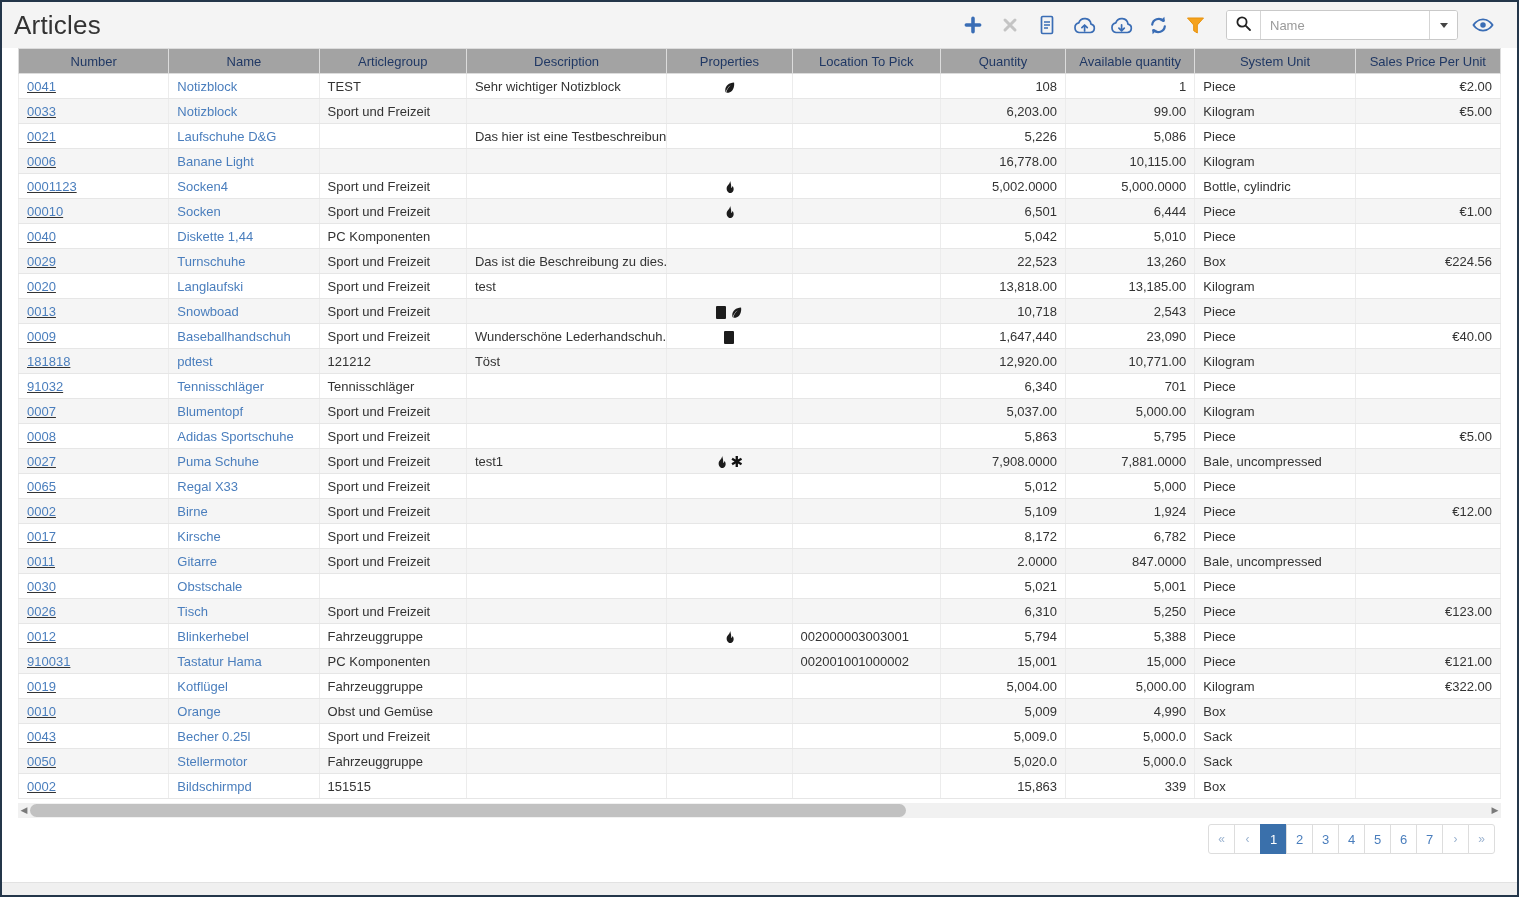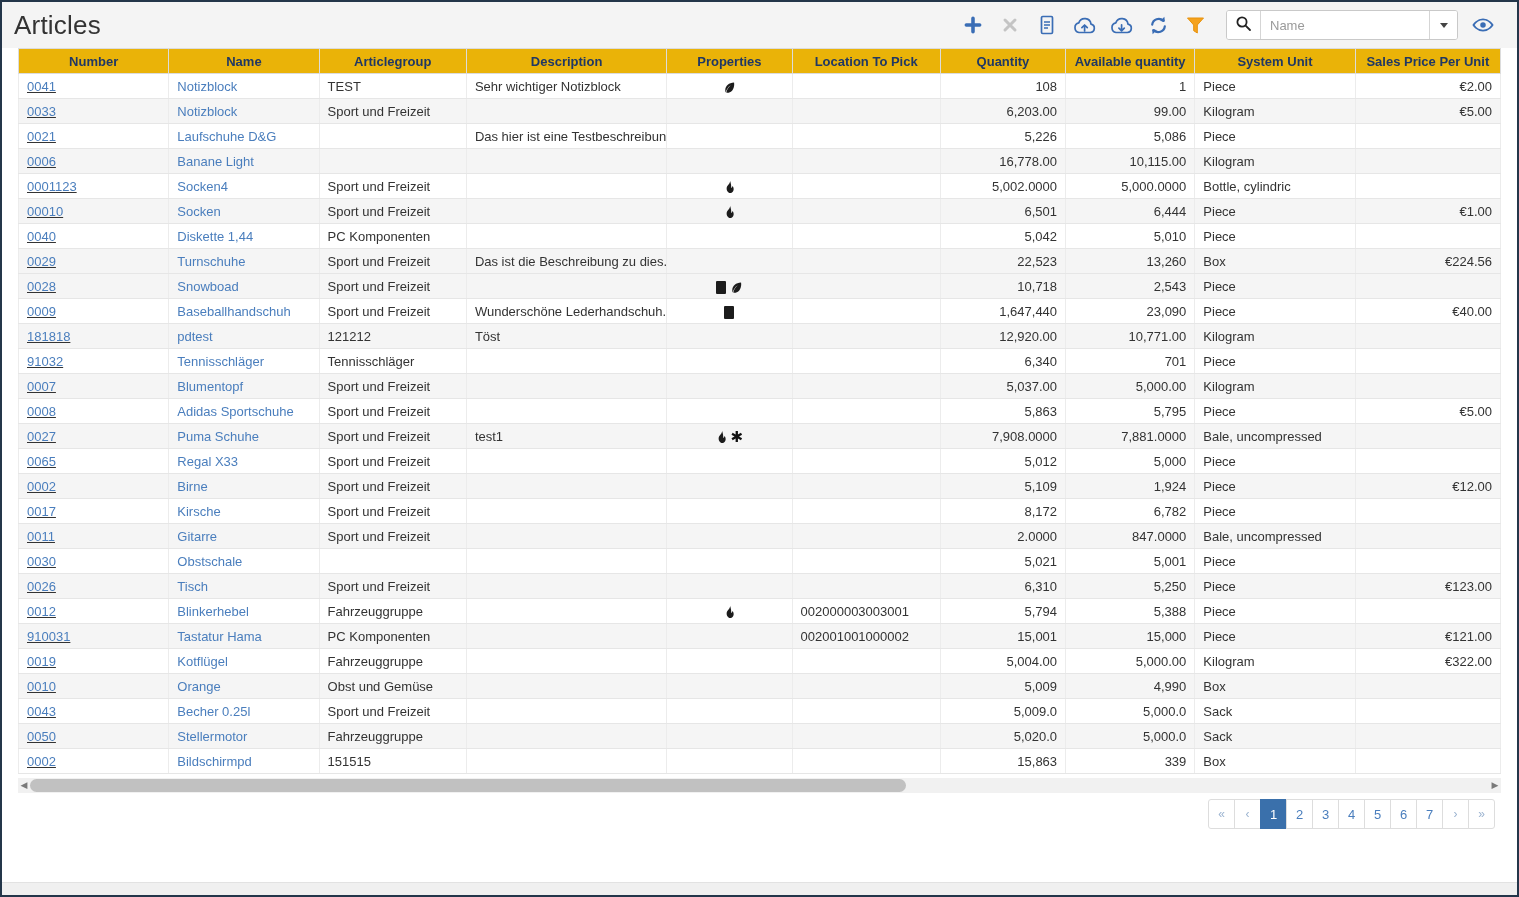--- a/index.html
+++ b/index.html
@@ -18,21 +18,21 @@
   .search-group { display:flex; align-items:stretch; height:30px; border:1px solid #c9c9c9; border-radius:3px; background:#fff; overflow:hidden; margin-left:6px; }
   .search-btn { width:34px; display:flex; align-items:center; justify-content:center; border-right:1px solid #d5d5d5; background:#fff; cursor:pointer; }
   .search-input { border:none; outline:none; width:168px; padding:0 9px; font-size:13px; color:#333; font-family:"Liberation Sans",sans-serif; }
   .search-input::placeholder { color:#9a9a9a; }
   .dd-btn { width:28px; display:flex; align-items:center; justify-content:center; border-left:1px solid #d5d5d5; background:#fff; cursor:pointer; }
   .caret-down { width:0; height:0; border-left:4px solid transparent; border-right:4px solid transparent; border-top:5px solid #444; }
   
   .content { flex:none; padding:0 16px; }
   table { border-collapse:collapse; table-layout:fixed; width:100%; font-size:13px; }
   th {
-    height:25px; background:#eab308; color:#203864; font-weight:bold; text-align:center;
+    height:25px; background:#a3a3a3; color:#203864; font-weight:normal; text-align:center;
     border:1px solid #dcdcdc; padding:0 6px; white-space:nowrap; overflow:hidden; cursor:pointer;
   }
   td {
     height:25px; padding:0 8px; color:#333; border-right:1px solid #ececec; border-bottom:1px solid #e6e6e6;
     white-space:nowrap; overflow:hidden; text-overflow:clip; background:#fff;
   }
   td:first-child { border-left:1px solid #ececec;text-decoration:underline; }
   tr.striped td { background:#f5f5f5; }
   td.al-right { text-align:right; }
   td.al-center { text-align:center; }
@@ -268,22 +268,34 @@
             <td class="al-left"><a>Turnschuhe</a></td>
             <td class="al-left">Sport und Freizeit</td>
             <td class="al-left">Das ist die Beschreibung zu dies...</td>
             <td class="al-center"></td>
             <td class="al-left"></td>
             <td class="al-right">22,523</td>
             <td class="al-right">13,260</td>
             <td class="al-left">Box</td>
             <td class="al-right">€224.56</td>
           </tr>
-          <tr class="striped">
-            <td class="al-left"><a>0028</a></td>
+          <tr>
+            <td class="al-left"><a>0020</a></td>
+            <td class="al-left"><a>Langlaufski</a></td>
+            <td class="al-left">Sport und Freizeit</td>
+            <td class="al-left">test</td>
+            <td class="al-center"></td>
+            <td class="al-left"></td>
+            <td class="al-right">13,818.00</td>
+            <td class="al-right">13,185.00</td>
+            <td class="al-left">Kilogram</td>
+            <td class="al-right"></td>
+          </tr>
+          <tr class="striped">
+            <td class="al-left"><a>0013</a></td>
             <td class="al-left"><a>Snowboad</a></td>
             <td class="al-left">Sport und Freizeit</td>
             <td class="al-left"></td>
             <td class="al-center"><span class="prop square-shape" style="width: 10px; height: 13px; background: rgb(28, 28, 28); display: inline-block;"></span><span class="prop"><svg width="13" height="13" viewBox="0 0 16 16">
                   <path d="M13.6 1.8C7.2 2.2 3.2 5.6 2.8 10.8c-.1 1.4.2 2.6.6 3.2.5-2.9 2.5-6.4 6.2-8.8-3.1 2.9-5 6-5.6 8.9 1 .4 2 .5 3 .3 4.1-.8 6.6-4.7 6.8-10 0-1-.1-1.9-.2-2.6z" fill="#1c1c1c"></path>
                 </svg></span></td>
             <td class="al-left"></td>
             <td class="al-right">10,718</td>
             <td class="al-right">2,543</td>
             <td class="al-left">Piece</td>

